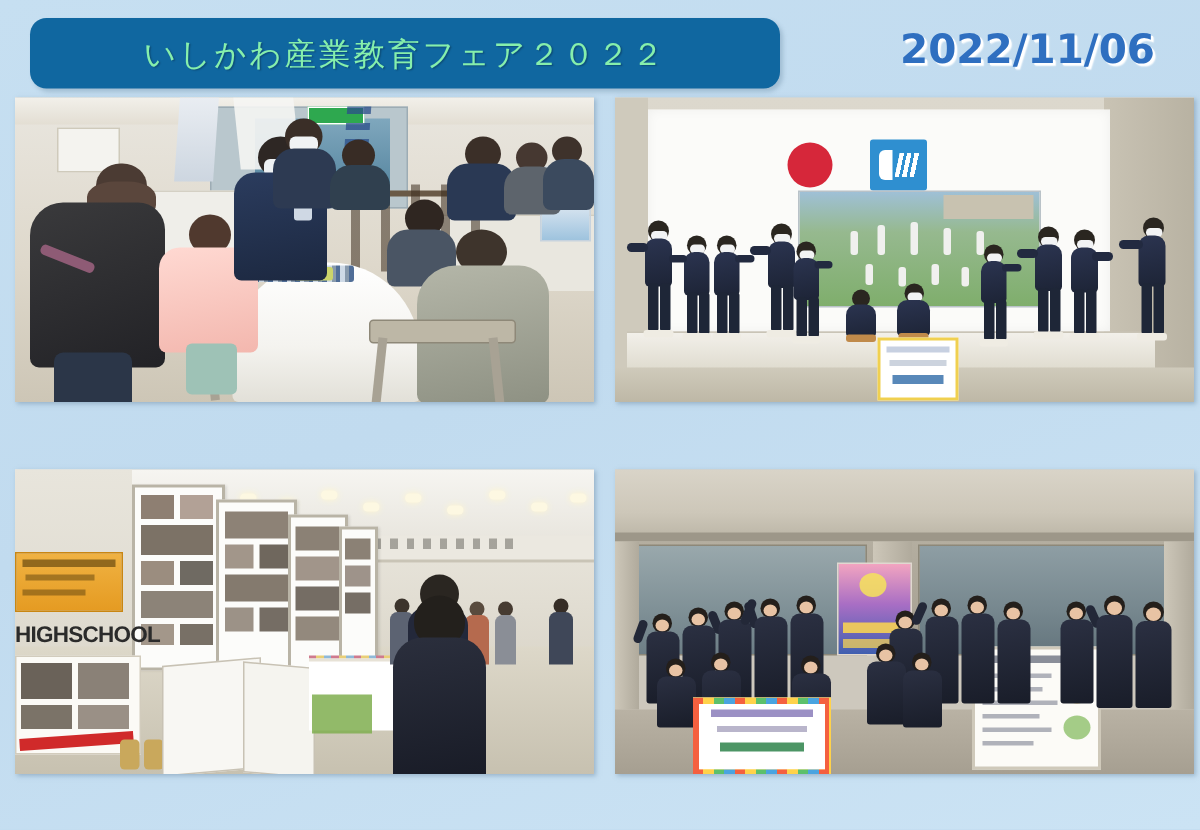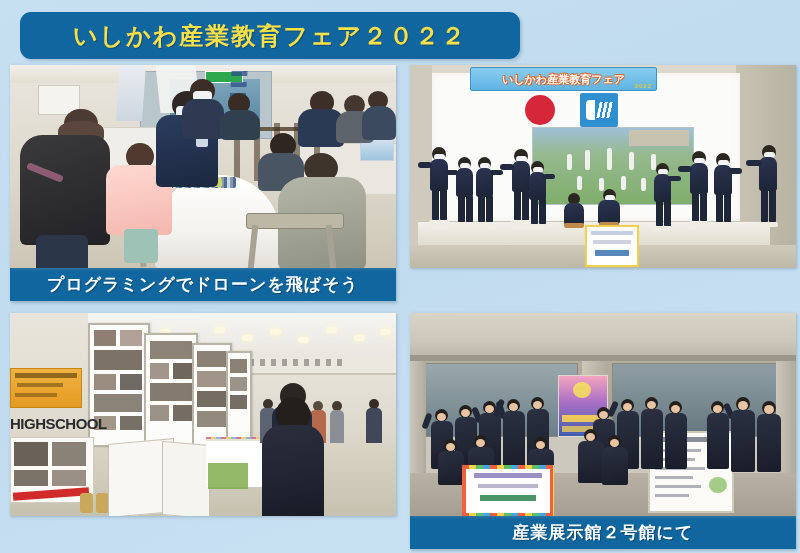--- a/index.html
+++ b/index.html
@@ -28,23 +28,23 @@
     width: 500px;
     height: 47px;
     background: #1067a0;
     border-radius: 11px;
     box-shadow: 2px 2px 3px rgba(120,150,175,0.45);
     display: flex;
     align-items: center;
     justify-content: center;
   }
   .title-text {
-    color: #fde047;
-    font-size: 24px;
-    font-weight: bold;
+    color: #86efac;
+    font-size: 21px;
+    font-weight: normal;
     letter-spacing: 2px;
     white-space: nowrap;
     text-shadow: 1px 1px 1px rgba(0,0,0,0.25);
   }
   .date-text {
     position: absolute;
     left: 600px;
     top: 18px;
     font-size: 27px;
     font-weight: bold;
@@ -439,20 +439,21 @@
   .st .a { position:absolute; background:#232838; border-radius:3px; }
 </style>
 </head>
 <body>
 
 <div id="slide">
 
   <div class="title-box">
     <div class="title-text">いしかわ産業教育フェア２０２２</div>
   </div>
+  <div class="date-text">2022/11/06</div>
 
   <div class="cell cell-0">
     <div class="photo">
       <div class="p1-bg"></div>
       <div class="p1-ceiling"></div>
       <div class="p1-backwall"></div>
       <div class="p1-glassdoor"></div>
       <div class="p1-exitsign"></div>
       <div class="p1-panelL"></div>
       <div class="p1-bannerblue">
@@ -519,35 +520,28 @@
       </div>
       <div class="pp p1-j">
         <div class="head"></div>
         <div class="body"></div>
       </div>
 
       <div class="chair p1-chair2"></div>
       <div class="p1-chair2b"></div>
       <div class="p1-chair2c"></div>
     </div>
-    <div class="caption">
-      <span class="caption-text">プログラミングでドローンを飛ばそう</span>
-    </div>
   </div>
 
   <div class="cell cell-1">
     <div class="photo">
       <div class="p2-bg"></div>
       <div class="p2-wallL"></div>
       <div class="p2-wallR"></div>
       <div class="p2-whiteboard"></div>
-      <div class="p2-banner">
-        <span class="p2-banner-text">いしかわ産業教育フェア</span>
-        <span class="p2-banner-year">2022</span>
-      </div>
       <div class="p2-flag"></div>
       <div class="p2-logo"></div>
       <div class="p2-screen">
         <div class="p2-screen-bld"></div>
         <div class="p2-screen-fig" style="left:34px;top:26px;height:16px;"></div>
         <div class="p2-screen-fig" style="left:52px;top:22px;height:20px;"></div>
         <div class="p2-screen-fig" style="left:74px;top:20px;height:22px;"></div>
         <div class="p2-screen-fig" style="left:96px;top:24px;height:18px;"></div>
         <div class="p2-screen-fig" style="left:118px;top:26px;height:16px;"></div>
         <div class="p2-screen-fig" style="left:44px;top:48px;height:14px;"></div>
@@ -885,18 +879,15 @@
         <div class="b" style="left:0px;top:12px;width:26px;height:38px;"></div>
       </div>
 
       <div class="p4-boardsmall">
         <div class="dots"></div>
         <div class="t1"></div>
         <div class="t2"></div>
         <div class="t3"></div>
       </div>
     </div>
-    <div class="caption">
-      <span class="caption-text">産業展示館２号館にて</span>
-    </div>
   </div>
 
 </div>
 
 </body></html>

